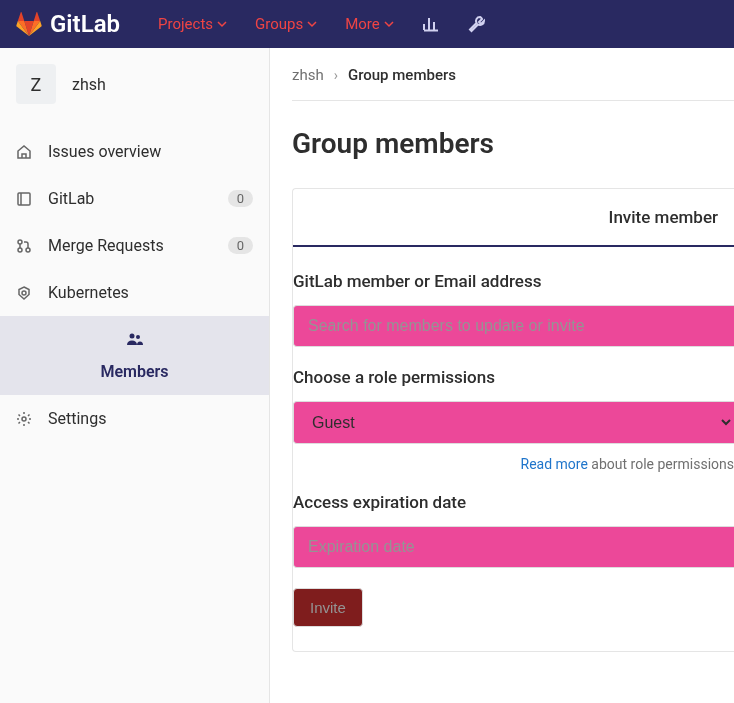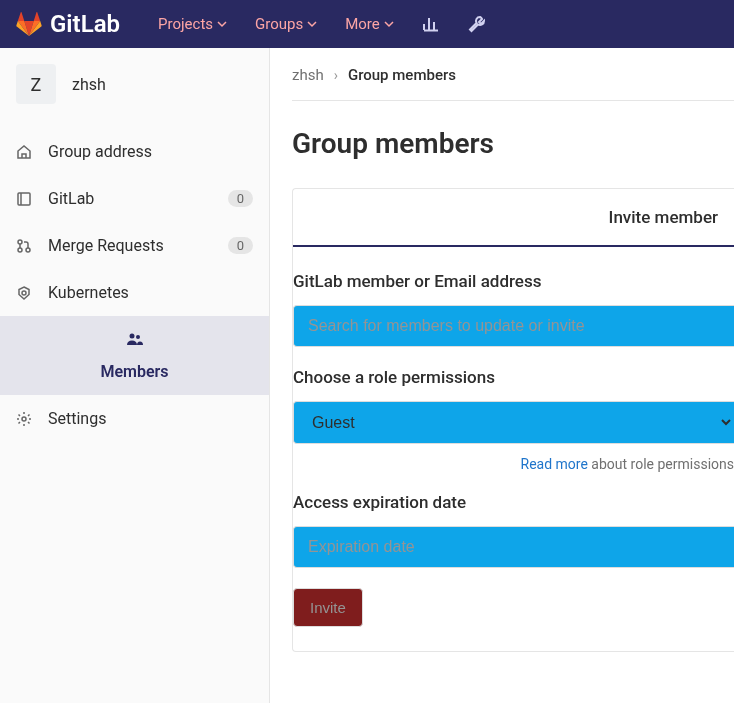--- a/index.html
+++ b/index.html
@@ -3,21 +3,21 @@
   <meta charset="utf-8">
   <style>
     * { margin: 0; padding: 0; box-sizing: border-box; }
     body { font-family: -apple-system, BlinkMacSystemFont, "Segoe UI", Roboto, sans-serif; font-size: 14px; color: #2e2e2e; }
 
     
     .header { background: #292961; height: 48px; display: flex; align-items: center; padding: 0 16px; gap: 8px; }
     .logo-wrap { display: flex; align-items: center; gap: 8px; }
     .logo-text { color: #fff; font-weight: 600; font-size: 24px; }
     .nav-items { display: flex; align-items: center; margin-left: 20px; gap: 8px; }
-    .nav-item { color: #fca5a5; padding: 8px 10px; display: flex; align-items: center; gap: 4px; cursor: pointer; font-size: 15px; }
+    .nav-item { color: #ef4444; padding: 8px 10px; display: flex; align-items: center; gap: 4px; cursor: pointer; font-size: 15px; }
     .nav-icon-btn { color: #d1d1f0; padding: 8px 10px; cursor: pointer; display: flex; align-items: center; }
 
     
     .container { display: flex; }
 
     
     .sidebar { width: 270px; background: #fafafa; border-right: 1px solid #e5e5e5; min-height: calc(100vh - 48px); }
     .sidebar-header { display: flex; align-items: center; padding: 16px; gap: 16px; }
     .avatar { width: 40px; height: 40px; background: #eef0f2; color: #2e2e2e; display: flex; align-items: center; justify-content: center; font-size: 18px; border-radius: 4px; }
     .group-name { font-size: 16px; color: #2e2e2e; }
@@ -32,21 +32,21 @@
     .main { flex: 1; padding: 18px 0 0 22px; }
     .breadcrumb { display: flex; align-items: center; gap: 10px; color: #707070; font-size: 15px; padding-bottom: 16px; border-bottom: 1px solid #e5e5e5; }
     .breadcrumb .current { color: #2e2e2e; font-weight: 500; }
     .page-title { font-size: 28px; font-weight: 600; margin: 26px 0 28px 0; }
 
     .panel { border: 1px solid #e5e5e5; border-radius: 4px 0 0 4px; border-right: none; margin-top: 15px; }
     .tab-header { border-bottom: 2px solid #292961; padding: 18px 0; text-align: right; padding-right: 16px; font-size: 17px; font-weight: 500; }
     .panel-body { padding: 24px 0 24px 0; }
     .form-group { margin-bottom: 20px; }
     .form-label { display: block; font-size: 17px; font-weight: 500; margin-bottom: 14px; }
-    .form-input, .form-select { width: 100%; padding: 11px 14px; border: 1px solid #ddd; border-radius: 4px 0 0 4px; border-right: none; font-size: 16px; color: #2e2e2e; background: #0ea5e9; }
+    .form-input, .form-select { width: 100%; padding: 11px 14px; border: 1px solid #ddd; border-radius: 4px 0 0 4px; border-right: none; font-size: 16px; color: #2e2e2e; background: #ec4899; }
     .form-input::placeholder { color: #949494; }
     .help-text { margin-top: 12px; font-size: 14px; color: #707070; text-align: right; }
     .help-link { color: #1f75cb; text-decoration: none; }
     .btn-invite { padding: 10px 16px; border: 1px solid #ddd; background: #7f1d1d; color: #949494; border-radius: 4px; font-size: 15px; cursor: pointer; }
     .chevron { font-size: 14px; color: #999; }
   </style>
 </head>
 <body>
 
 <div class="header">
@@ -100,21 +100,21 @@
       <div class="avatar">Z</div>
       <div class="group-name">zhsh</div>
     </div>
     <ul class="sidebar-list">
       <li class="sidebar-item">
         <span class="icon">
             <svg width="16" height="16" viewBox="0 0 16 16" fill="none" stroke="currentColor" stroke-width="1.5">
               <path d="M2 7l6-5 6 5v7H2z M6 14v-4h4v4"></path>
             </svg>
           </span>
-        <span>Group address</span>
+        <span>Issues overview</span>
       </li>
       <li class="sidebar-item">
         <span class="icon">
             <svg width="16" height="16" viewBox="0 0 16 16" fill="none" stroke="currentColor" stroke-width="1.5">
               <rect x="2" y="2" width="12" height="12" rx="1"></rect>
               <path d="M5 2v12"></path>
             </svg>
           </span>
         <span>GitLab</span>
         <span class="badge">0</span>

